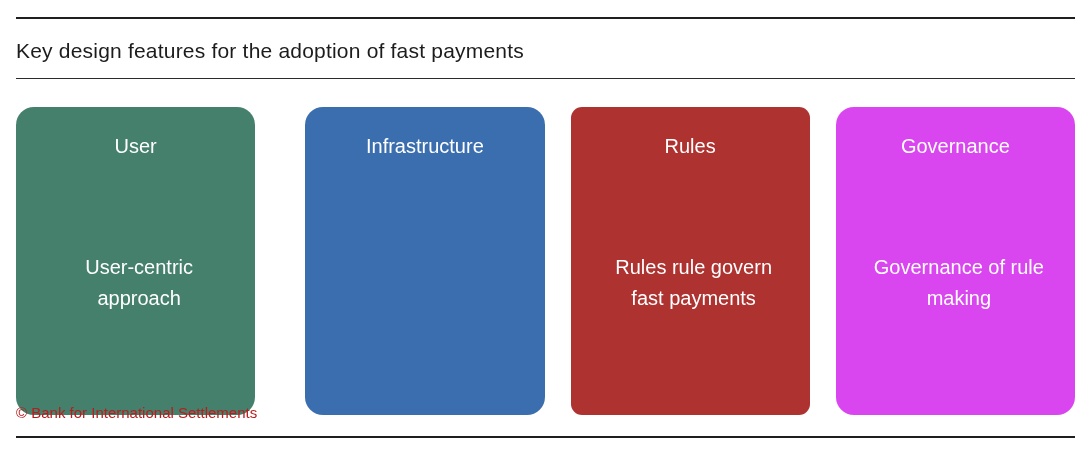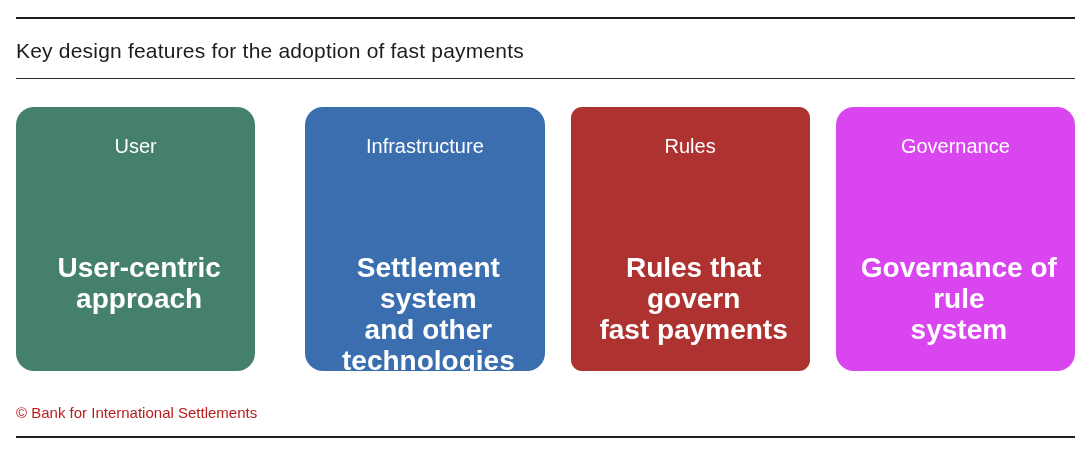--- a/index.html
+++ b/index.html
@@ -33,21 +33,21 @@
     font-weight: 400;
     line-height: 22px;
     color: #1c1c1c;
     letter-spacing: 0.2px;
   }
   .cards {
     position: absolute;
     top: 107px;
     left: 16px;
     right: 15px;
-    height: 264px;
+    height: 308px;
     display: flex;
     gap: 26px;
   }
   .card {
     flex: 1 1 0;
     position: relative;
     border-radius: 18px;
     color: #ffffff;
   }
   .card-title {
@@ -59,22 +59,22 @@
     font-size: 20px;
     font-weight: 400;
     line-height: 24px;
   }
   .card-body {
     position: absolute;
     top: 145px;
     left: 8px;
     right: 1px;
     text-align: center;
-    font-size: 28px;
-    font-weight: 700;
+    font-size: 20px;
+    font-weight: 400;
     line-height: 31px;
     white-space: pre-line;
   }
   .copyright {
     position: absolute;
     top: 404px;
     left: 16px;
     font-size: 15px;
     line-height: 18px;
     color: #b91c1c;
@@ -94,35 +94,32 @@
   <div class="cards">
 
     <div class="card" style="background-color: rgb(68, 128, 108);">
       <div class="card-title">User</div>
       <div class="card-body">User-centric
 approach</div>
     </div>
 
     <div class="card" style="background-color: rgb(58, 110, 174); margin-left: 24px;">
       <div class="card-title">Infrastructure</div>
-      <div class="card-body">Settlement system
-and other
-technologies</div>
     </div>
 
     <div class="card" style="background-color: rgb(173, 50, 48); border-radius: 11px;">
       <div class="card-title">Rules</div>
-      <div class="card-body">Rules that govern
+      <div class="card-body">Rules rule govern
 fast payments</div>
     </div>
 
     <div class="card" style="background-color: #d946ef;">
       <div class="card-title">Governance</div>
       <div class="card-body">Governance of rule
-system</div>
+making</div>
     </div>
 
   </div>
 
   <div class="copyright">© Bank for International Settlements</div>
 
   <div class="rule rule-bottom"></div>
 
 </div>
 

